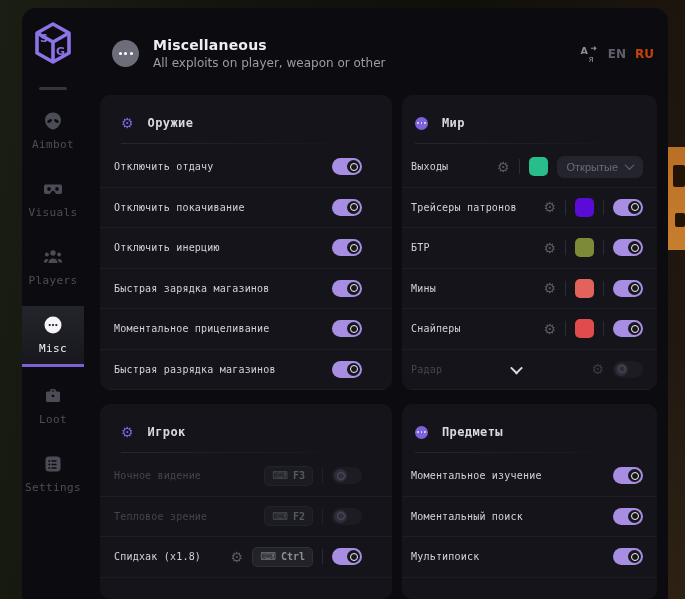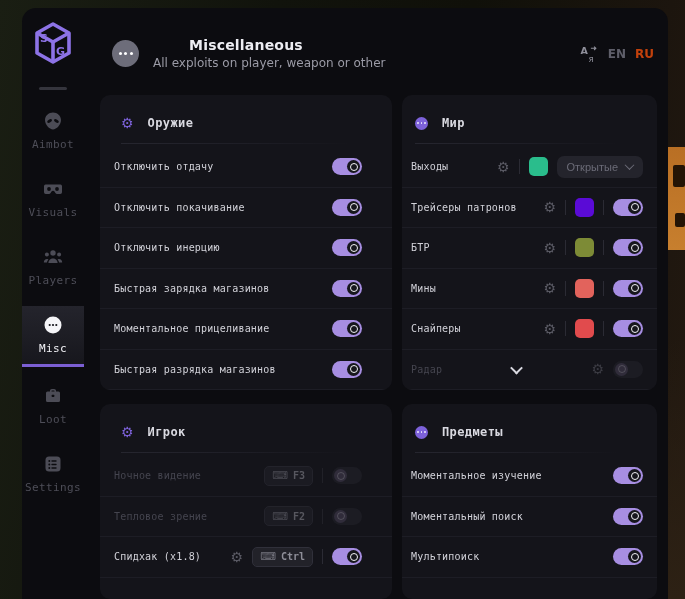--- a/index.html
+++ b/index.html
@@ -33,21 +33,21 @@
     border-bottom:3px solid #7b5fd3; height:61px; }
   .nav-item.active .lbl { color:#f2f2f6; font-weight:normal; }
   .nav-icon { width:20px; height:20px; display:block; }
   
   .main { position:absolute; left:62px; top:0; right:0; bottom:0; }
   .topbar { height:87px; display:flex; align-items:center; padding:4px 14px 0 28px; }
   .avatar { width:27px; height:27px; border-radius:50%; background:#6d6d7a; display:flex;
     align-items:center; justify-content:center; gap:2.5px; margin-right:14px; flex:none; }
   .avatar i { width:3px; height:3px; border-radius:50%; background:#fff; }
   .titles { display:flex; flex-direction:column; gap:3px; }
-  .title { font-size:14px; font-weight:bold; color:#ededf2; letter-spacing:.2px;margin-left:36px; }
+  .title { font-size:14px; font-weight:bold; color:#ededf2; letter-spacing:.2px; }
   .subtitle { font-size:12px; color:#9b9ba6; }
   .tb-spacer { flex:1; }
   .tr-icon { width:19px; height:19px; margin-right:10px; }
   .lang { font-size:12px; font-weight:bold; cursor:pointer; font-family:"DejaVu Sans", sans-serif; }
   .lang.dim { color:#5f5f6a; margin-right:9px; }
   .lang.lit { color:#c2410c; }
   
   .grid { margin:0 11px 0 16px; display:grid; grid-template-columns:292px 1fr;
     grid-template-rows:295px 1fr; gap:14px 10px; height:504px; }
   .card { background:#14141a; border-radius:10px; overflow:hidden;

